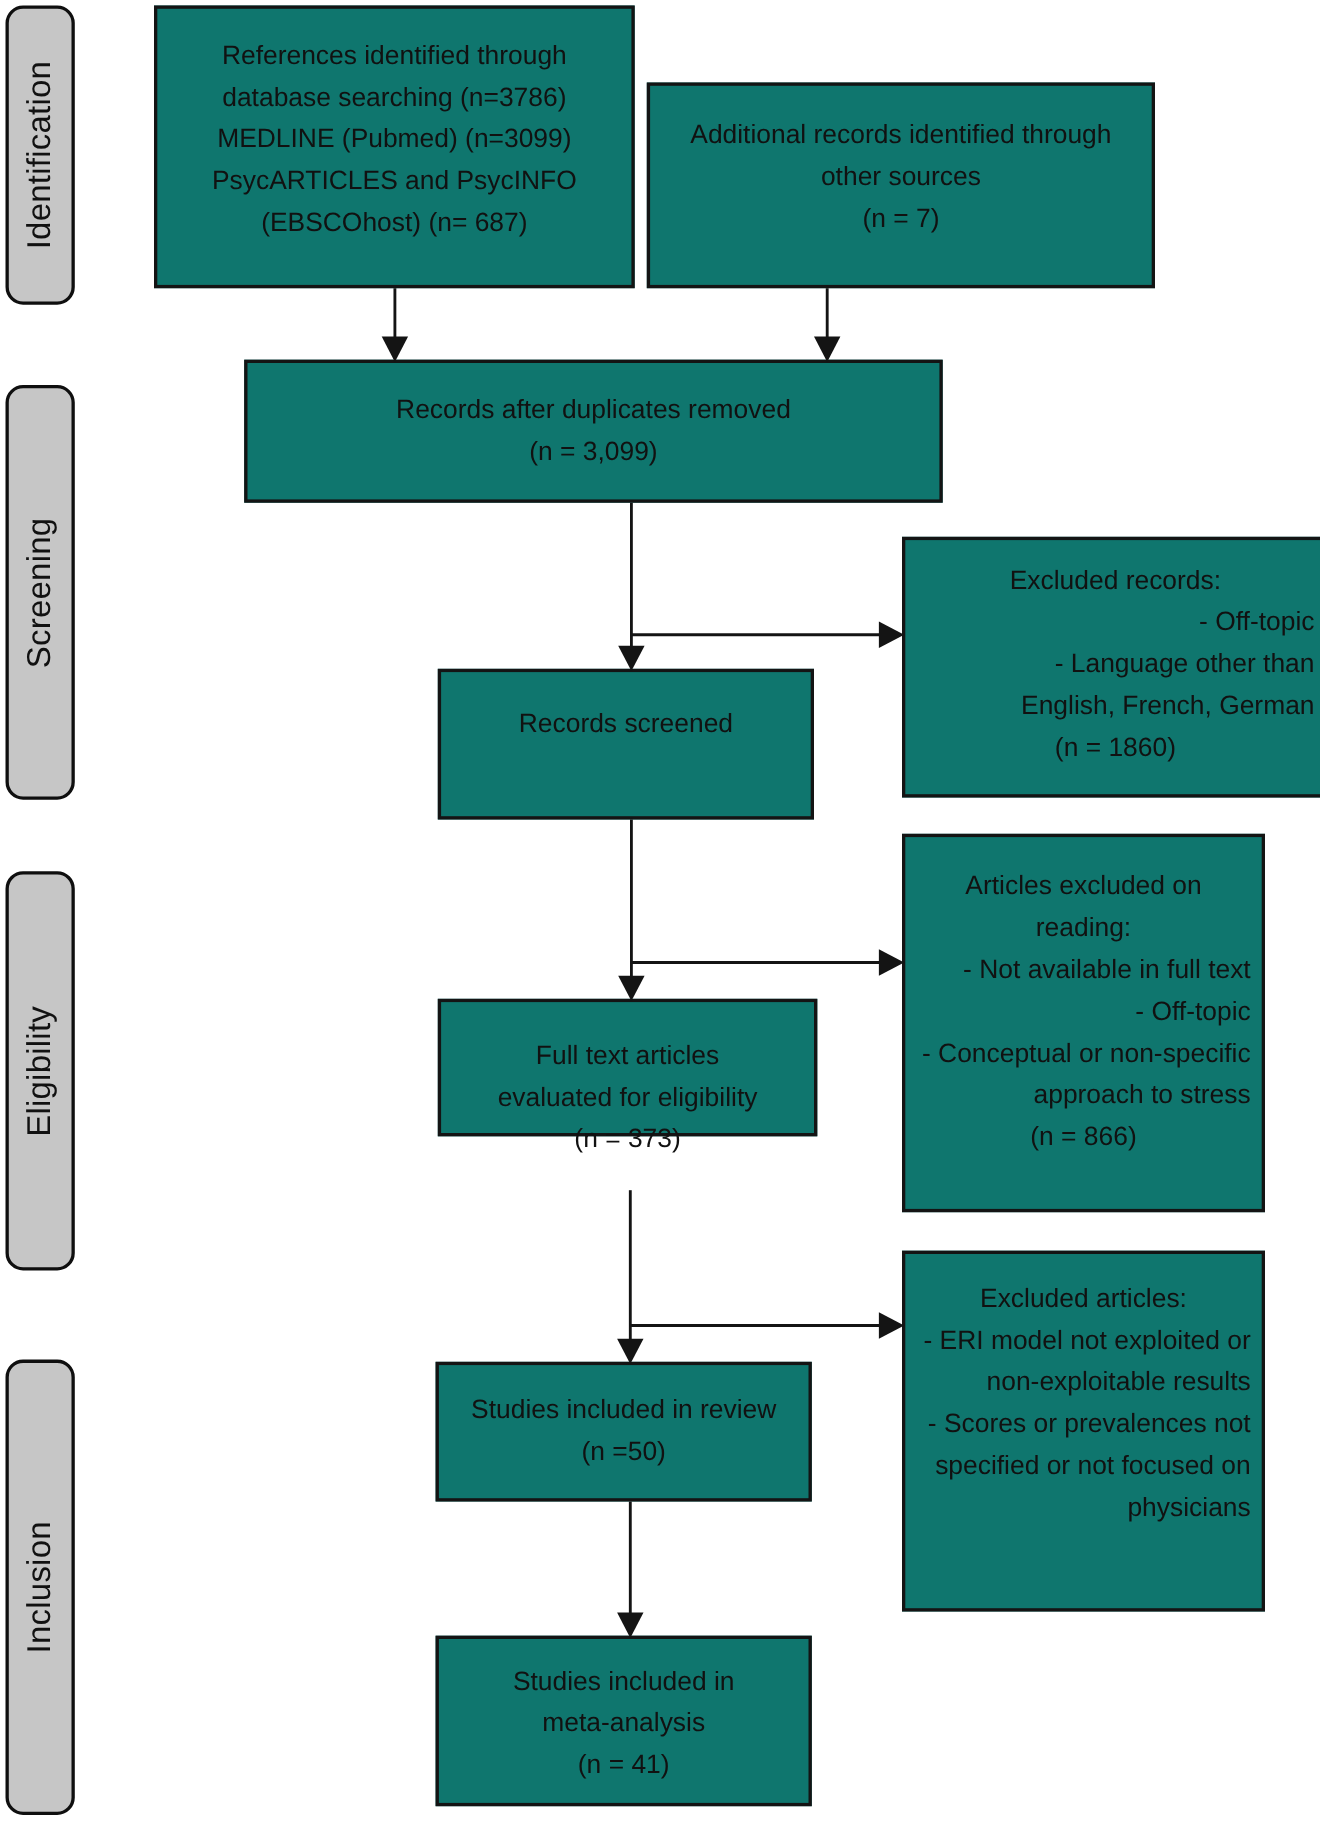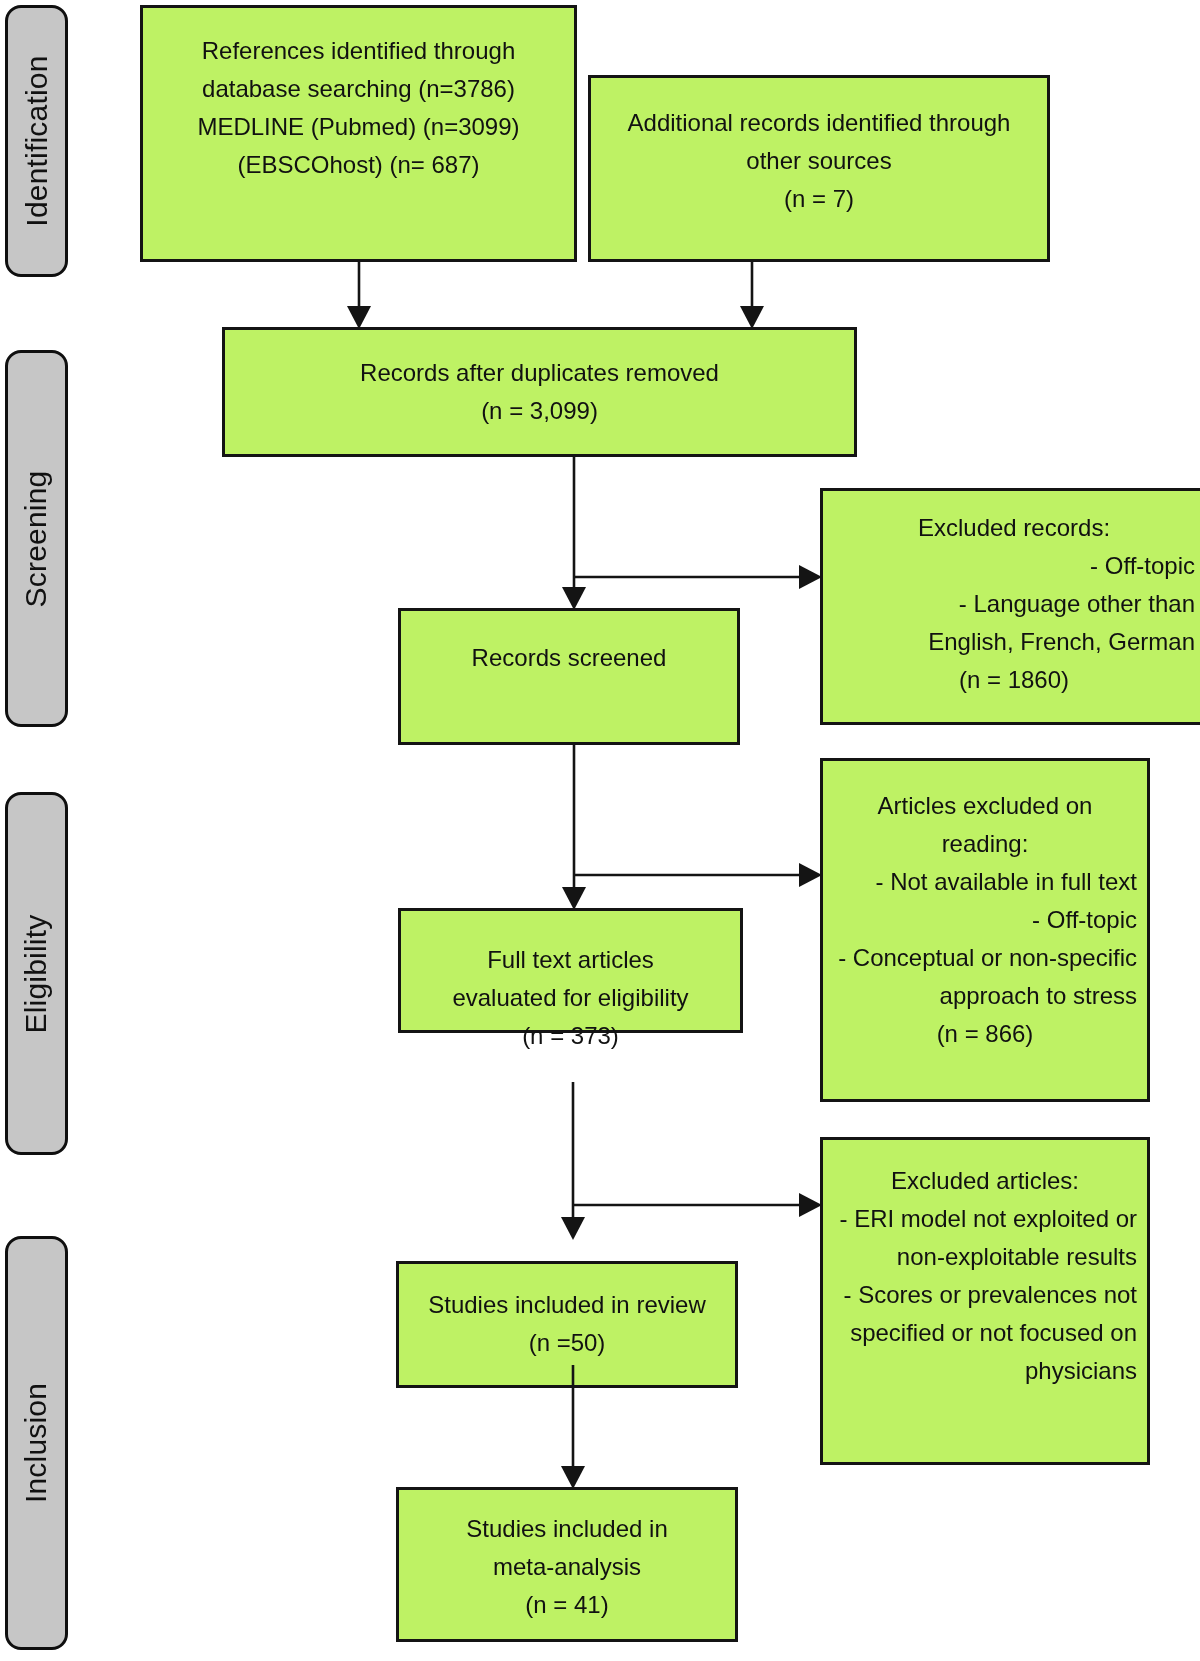--- a/index.html
+++ b/index.html
@@ -29,21 +29,21 @@
     display: block;
     transform: rotate(-90deg);
     white-space: nowrap;
     font-size: 30px;
     letter-spacing: 0.2px;
     color: #111111;
   }
   
   .fbox {
     position: absolute;
-    background: #bef264;
+    background: #0f766e;
     border: 3px solid #141414;
     box-sizing: border-box;
     font-size: 24px;
     line-height: 38px;
     text-align: center;
   }
   .fbox .ln { white-space: nowrap; }
   .fbox .ln.left { text-align: right; }
   
   .arrows {
@@ -67,20 +67,21 @@
     <span class="rot">Eligibility</span>
   </div>
   <div class="stage" style="top:1236px; height:414px;">
     <span class="rot">Inclusion</span>
   </div>
 
   <div class="fbox" style="left:140px; top:5px; width:437px; height:257px; padding-top:24px;">
     <div class="ln">References identified through</div>
     <div class="ln">database searching (n=3786)</div>
     <div class="ln">MEDLINE (Pubmed) (n=3099)</div>
+    <div class="ln">PsycARTICLES and PsycINFO</div>
     <div class="ln">(EBSCOhost) (n= 687)</div>
   </div>
 
   <div class="fbox" style="left:588px; top:75px; width:462px; height:187px; padding-top:26px;">
     <div class="ln">Additional records identified through</div>
     <div class="ln">other sources</div>
     <div class="ln">(n = 7)</div>
   </div>
 
   <div class="fbox" style="left:222px; top:327px; width:635px; height:130px; padding-top:24px;">
@@ -118,21 +119,21 @@
 
   <div class="fbox" style="left:820px; top:1137px; width:330px; height:328px; padding:22px 10px 4px 10px;">
     <div class="ln">Excluded articles:</div>
     <div class="ln left">- ERI model not exploited or</div>
     <div class="ln left">non-exploitable results</div>
     <div class="ln left">- Scores or prevalences not</div>
     <div class="ln left">specified or not focused on</div>
     <div class="ln left">physicians</div>
   </div>
 
-  <div class="fbox" style="left:396px; top:1238px; width:342px; height:127px; padding-top:22px;margin-top:23px;">
+  <div class="fbox" style="left:396px; top:1238px; width:342px; height:127px; padding-top:22px;">
     <div class="ln">Studies included in review</div>
     <div class="ln">(n =50)</div>
   </div>
 
   <div class="fbox" style="left:396px; top:1487px; width:342px; height:155px; padding-top:20px;">
     <div class="ln">Studies included in</div>
     <div class="ln">meta-analysis</div>
     <div class="ln">(n = 41)</div>
   </div>
 

